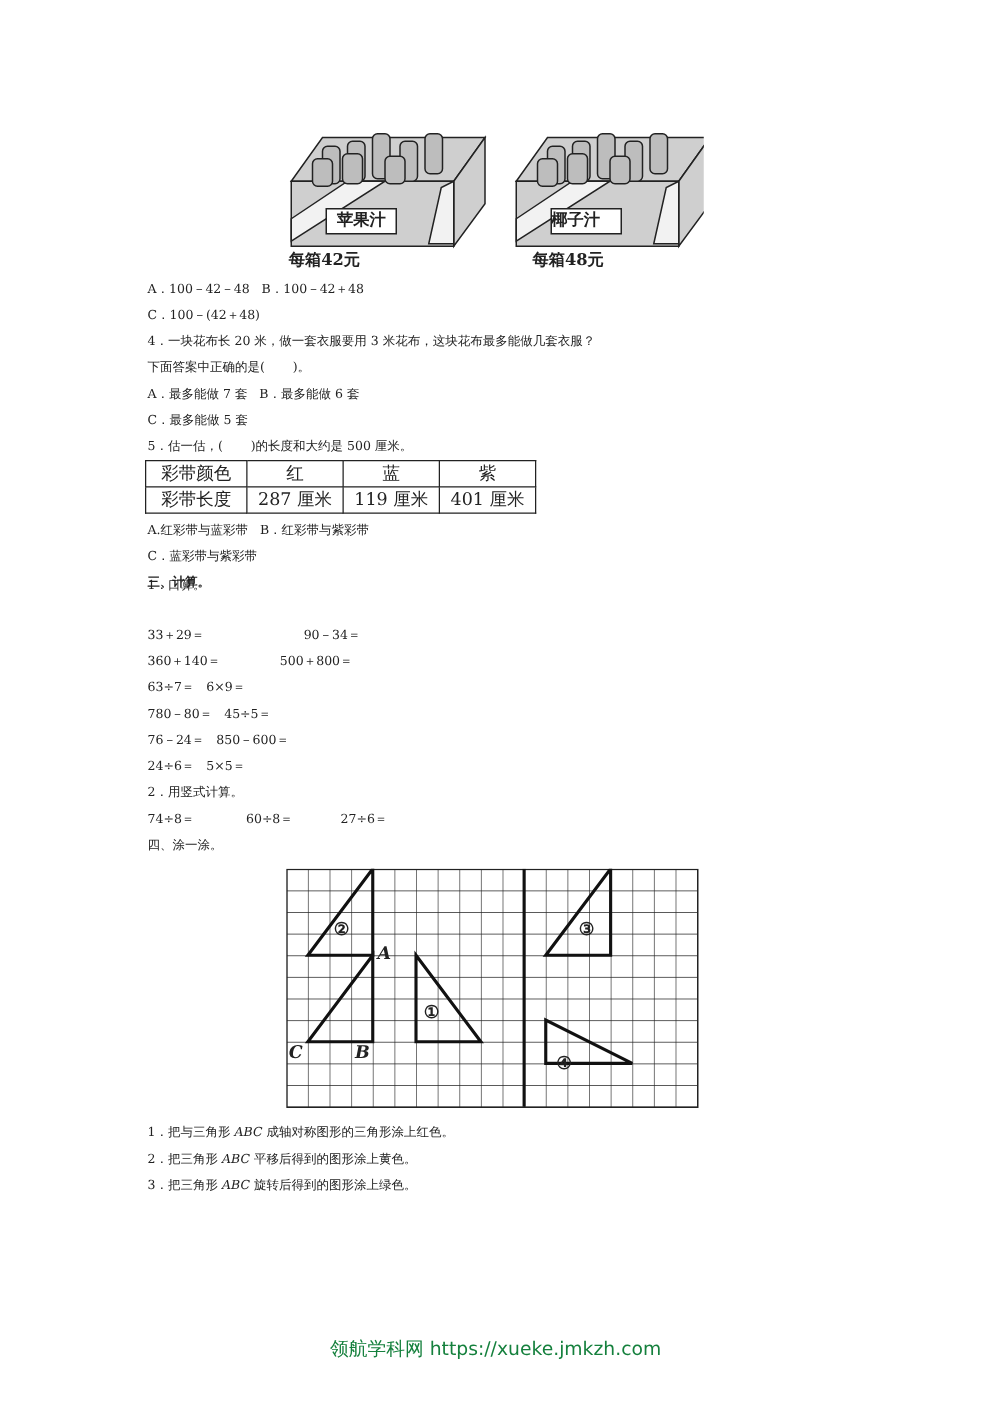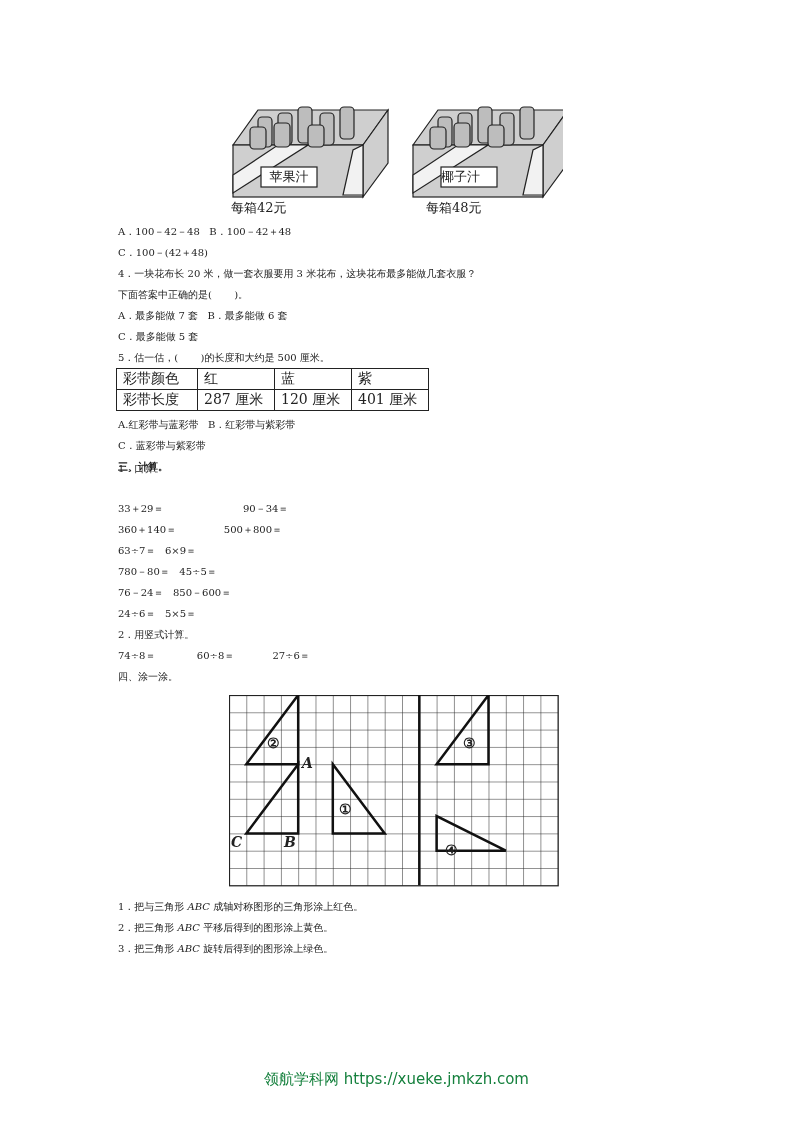--- a/index.html
+++ b/index.html
@@ -1,22 +1,22 @@
 <!DOCTYPE html>
 <html><head>
 <meta charset="utf-8">
 <style>
   html,body{margin:0;padding:0;background:#fff;}
   body{width:793px;height:1122px;position:relative;overflow:hidden;
        font-family:"DejaVu Serif","Liberation Serif",serif;color:#222;}
   .line{position:absolute;left:118px;font-size:10px;line-height:21px;white-space:pre;}
   .figure-top{position:absolute;left:228px;top:95px;width:335px;height:122px;}
-  .box-label{position:absolute;font-size:13px;}
+  .box-label{position:absolute;font-size:13px;font-weight:bold;}
   table.ribbon{position:absolute;left:116px;top:368px;border-collapse:collapse;font-size:14px;}
-  table.ribbon td{border:1.5px solid #222;height:20px;padding:0 6px;}
+  table.ribbon td{border:1.5px solid #222;height:20px;padding:0 6px;text-align:center;}
   .grid{position:absolute;left:229px;top:695px;}
   .footer{position:absolute;top:1070px;left:0;width:793px;text-align:center;
           font-family:"DejaVu Sans","Liberation Sans",sans-serif;font-size:15px;color:#15803d;}
   .it{font-style:italic;}
 </style>
 </head>
 <body>
 
 <div class="figure-top">
   <svg width="335" height="122" viewBox="0 0 335 122">
@@ -77,21 +77,21 @@
   <tbody>
       <tr>
     <td style="width:68px">彩带颜色</td>
     <td style="width:64px">红</td>
     <td style="width:64px">蓝</td>
     <td style="width:64px">紫</td>
   </tr>
   <tr>
     <td>彩带长度</td>
     <td>287 厘米</td>
-    <td>120 厘米</td>
+    <td>119 厘米</td>
     <td>401 厘米</td>
   </tr>
 </tbody>
   </table>
 
 <div class="line" style="top:414px">A.红彩带与蓝彩带   B．红彩带与紫彩带</div>
 <div class="line" style="top:435px">C．蓝彩带与紫彩带</div>
 <div class="line" style="top:456px;font-weight:bold">三、计算。</div>
 <div class="line" style="top:458px">1．口算。</div>
 <div class="line" style="top:498px">33＋29＝                         90－34＝</div>

